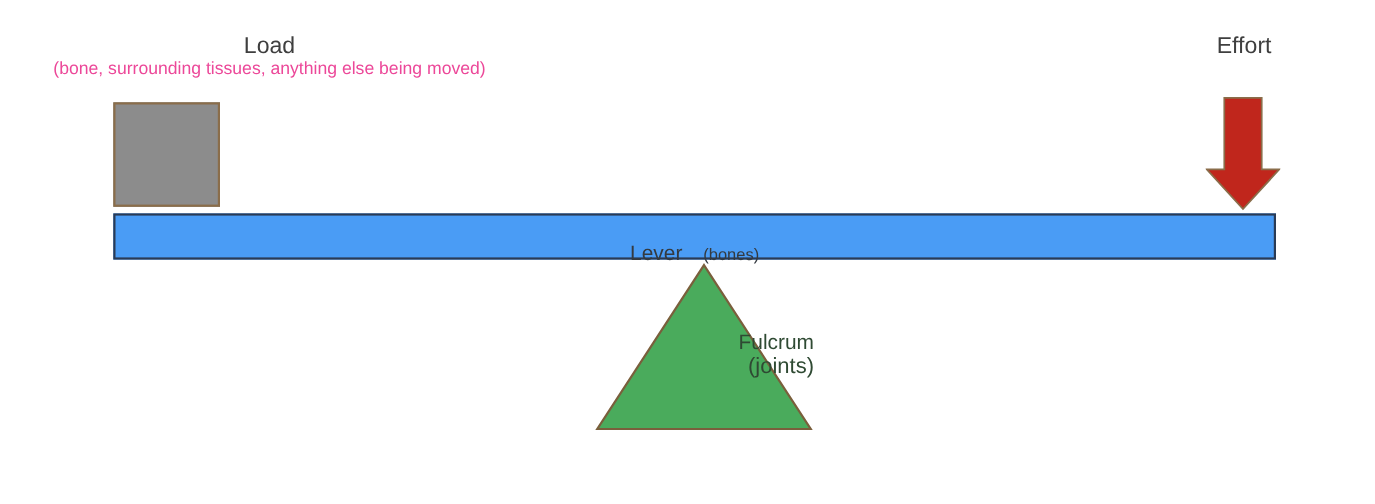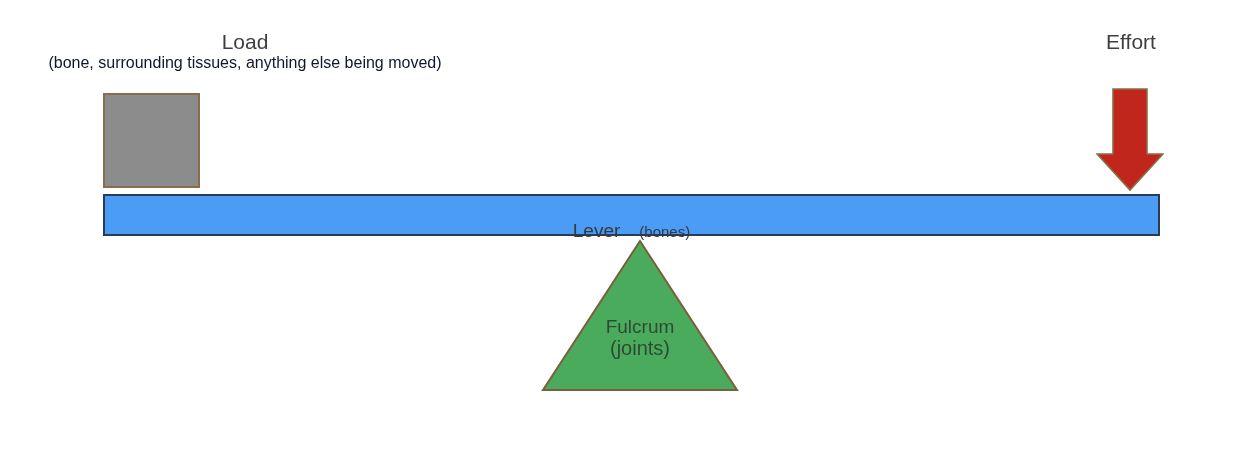--- a/index.html
+++ b/index.html
@@ -27,21 +27,21 @@
     white-space: nowrap;
   }
   .label-title {
     font-size: 21px;
     font-weight: 400;
     color: #3f3f3f;
   }
   .label-sub {
     font-size: 16px;
     font-weight: 400;
-    color: #0f172a;
+    color: #ec4899;
   }
 
   #load-label {
     left: 0px;
     top: 30px;
     width: 490px;
   }
   #effort-label {
     left: 1016px;
     top: 30px;
@@ -97,23 +97,23 @@
     height: 155px;
   }
   #fulcrum svg {
     display: block;
     width: 200px;
     height: 155px;
   }
   #fulcrum-text {
     position: absolute;
     left: 0;
-    top: 78px;
+    top: 63px;
     width: 200px;
-    text-align: center;
+    text-align: right;
     color: #2f4a33;
     line-height: 1.12;
     pointer-events: none;
   }
   .fulcrum-title { font-size: 19px; }
   .fulcrum-sub  { font-size: 20px; }
 
   
   #effort-arrow {
     position: absolute;

